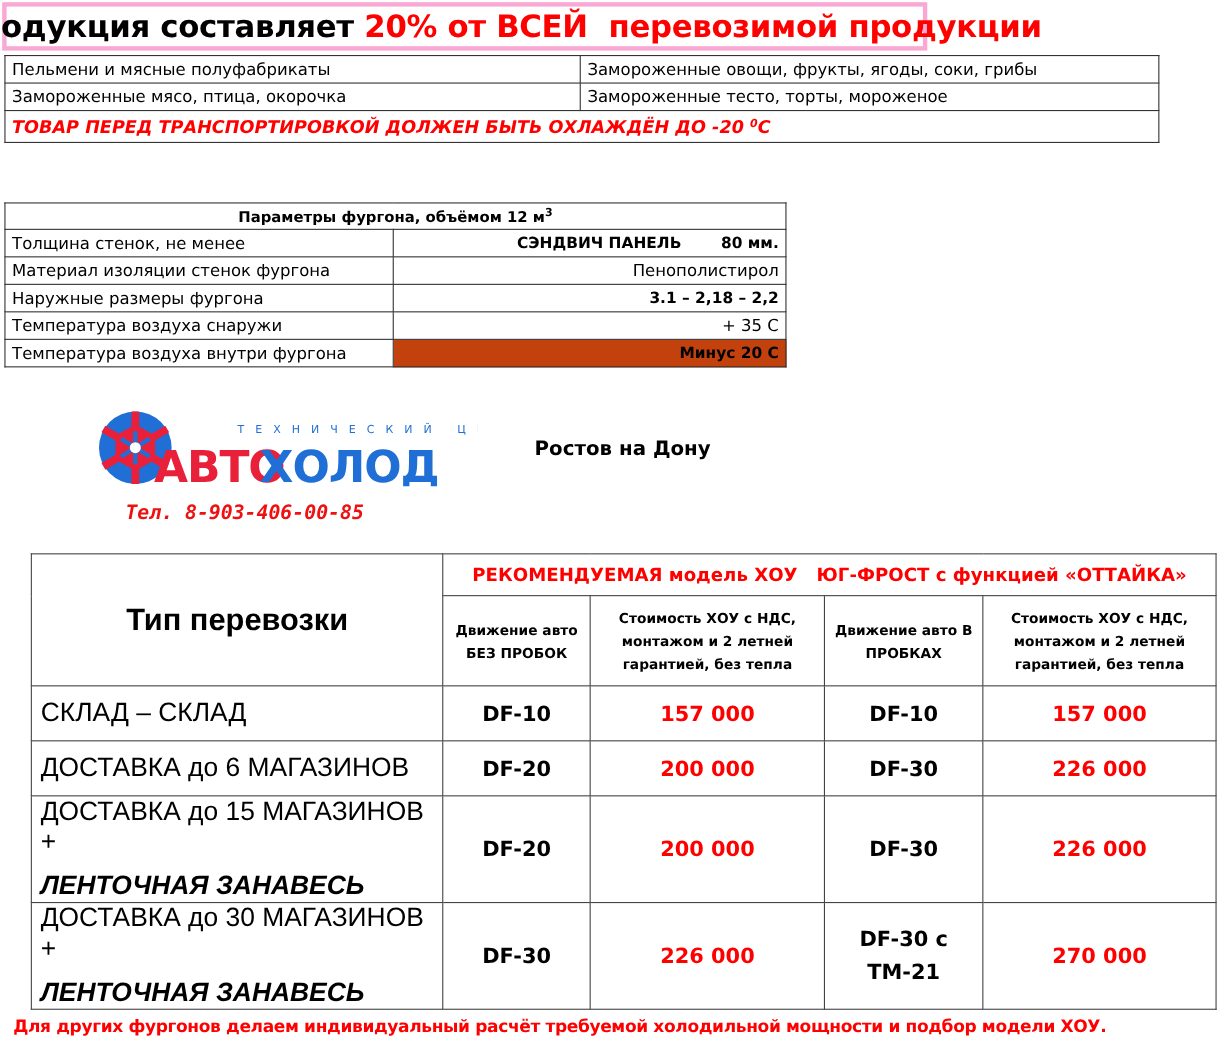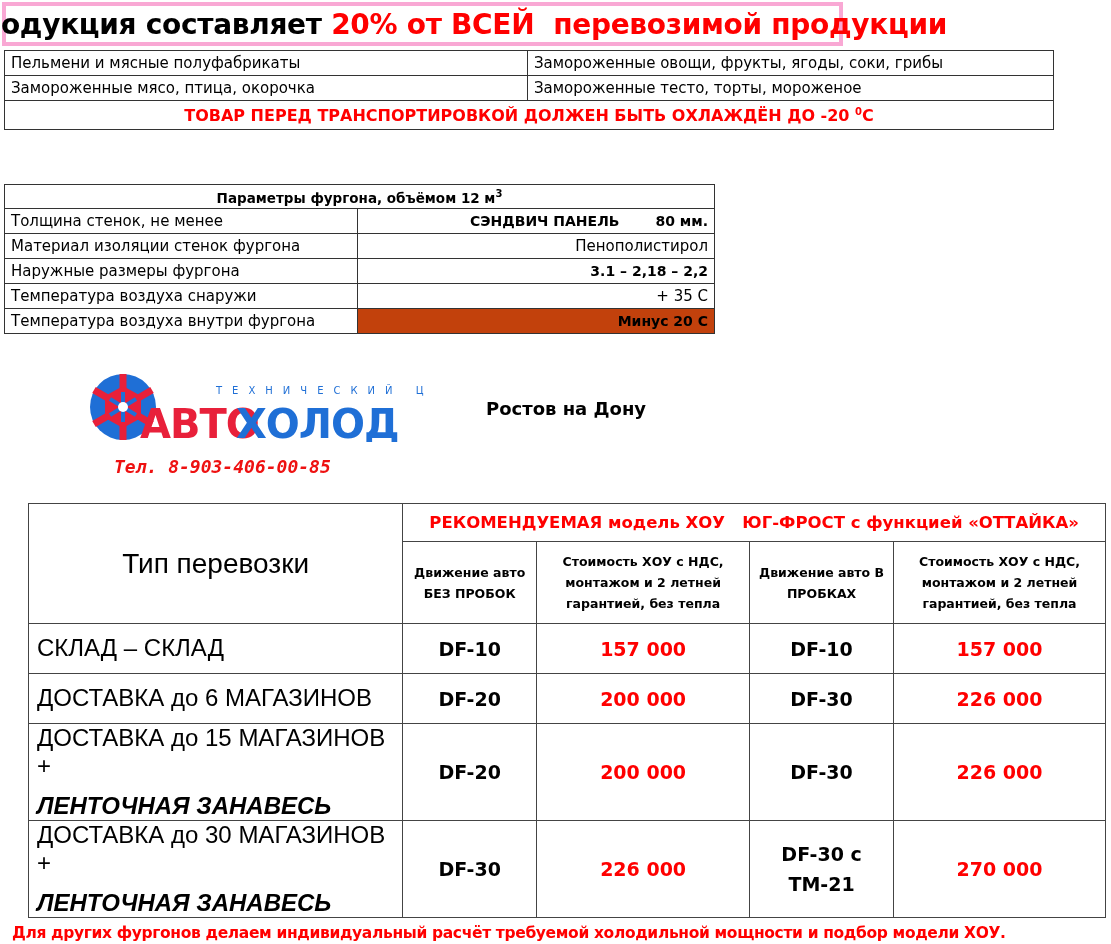--- a/index.html
+++ b/index.html
@@ -14,21 +14,21 @@
   .banner .red { color: #ff0000; white-space: pre; }
 
   table { border-collapse: collapse; }
   .products {
     position: absolute; left: 4px; top: 50px; width: 1050px;
     font-family: "DejaVu Sans", sans-serif; font-size: 15px;
   }
   .products td { border: 1.5px solid #333; height: 25px; padding: 0 6px; white-space: nowrap; }
   .products td.c1 { width: 523px; }
   .products td.warning {
-    text-align: center; color: #ff0000; font-weight: bold; font-size: 16px; height: 29px;
+    text-align: left; color: #ff0000; font-weight: bold; font-style: italic; font-size: 16px; height: 29px;
   }
   sup { font-size: 10px; vertical-align: 6px; }
 
   .params {
     position: absolute; left: 4px; top: 184px; width: 711px;
     font-family: "DejaVu Sans", sans-serif; font-size: 15px;
   }
   .params td { border: 1.5px solid #333; height: 25px; padding: 0 6px; white-space: nowrap; }
   .params td.head { text-align: center; font-weight: bold; font-size: 13.5px; height: 24px; }
   .params td.lab { width: 353px; }
@@ -45,21 +45,21 @@
   .phone {
     position: absolute; left: 114px; top: 456px;
     font-family: "DejaVu Sans Mono", monospace; font-size: 18px; font-weight: bold; font-style: italic; color: #ee1111;
   }
 
   .main {
     position: absolute; left: 28px; top: 503px; width: 1078px;
     font-family: "DejaVu Sans", sans-serif;
   }
   .main td { border: 1.5px solid #444; text-align: center; vertical-align: middle; }
-  .main td.type-head { width: 375px; font-family: "Liberation Sans", sans-serif; font-size: 28px; font-weight: normal; }
+  .main td.type-head { width: 375px; font-family: "Liberation Sans", sans-serif; font-size: 28px; font-weight: bold; }
   .main td.group-head { color: #ff0000; font-weight: bold; font-size: 16.5px; height: 38px; white-space: pre; }
   .main td.sub { font-weight: bold; font-size: 12.5px; line-height: 21px; height: 82px; }
   .main td.w1 { width: 134px; } .main td.w2 { width: 213px; } .main td.w3 { width: 144px; } .main td.w4 { width: 212px; }
   .main td.type {
     text-align: left; padding-left: 8px; font-family: "Liberation Sans", sans-serif; font-size: 24px;
   }
   .main td.type .line2 { display: block; font-weight: bold; font-style: italic; margin-top: 12px; }
   .main td.type .line1 { display: block; }
   .main td.model { font-weight: bold; font-size: 19px; line-height: 30px; }
   .main td.price { font-weight: bold; font-size: 19px; color: #ff0000; }

